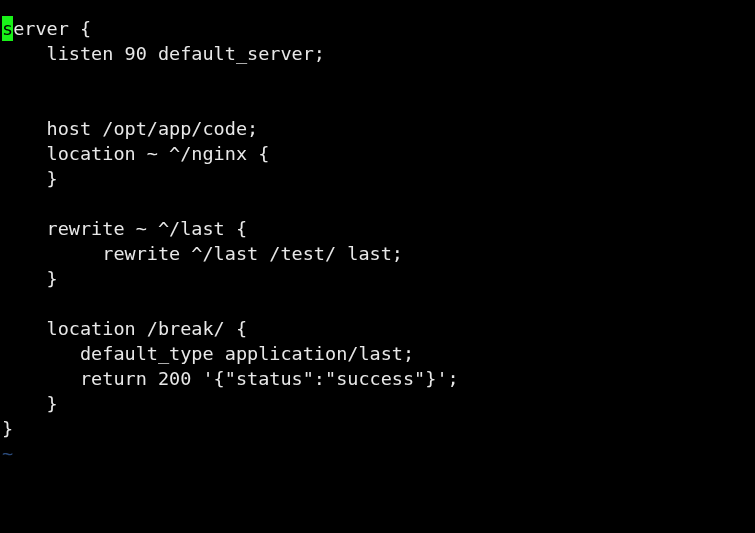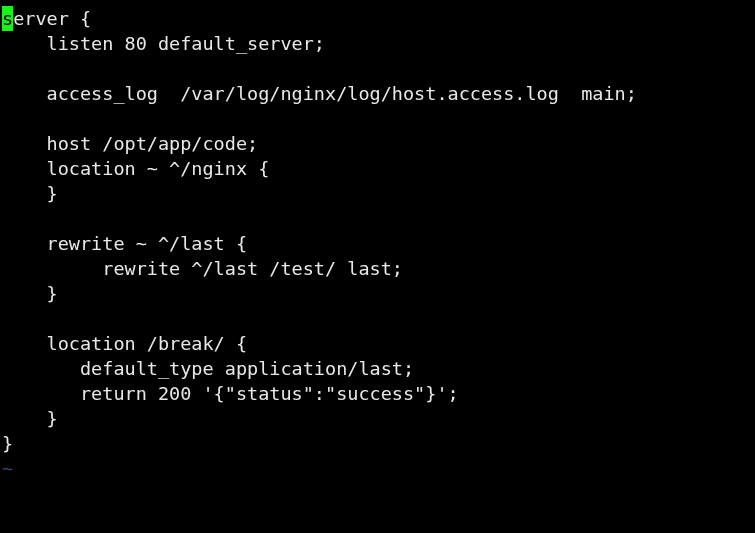--- a/index.html
+++ b/index.html
@@ -21,21 +21,21 @@
     background: #000000;
     padding: 0;
     box-sizing: border-box;
   }
   .screen {
     position: absolute;
     left: 0;
     top: 0;
     width: 755px;
     height: 533px;
-    padding-top: 6px;
+    padding-top: 16px;
     box-sizing: border-box;
   }
   .line {
     height: 25px;
     line-height: 25px;
     font-size: 18.5px;
     letter-spacing: 0px;
     color: #e8e8e8;
     white-space: pre;
     font-family: "DejaVu Sans Mono", "Liberation Mono", monospace;
@@ -54,23 +54,22 @@
   }
 </style>
 </head>
 <body>
 
 <div id="terminal">
   <div class="screen">
 
     <div class="line"><span class="cursor-cell">s</span><span>erver {</span></div>
 
-    <div class="line">    listen 80 default_server;</div>
+    <div class="line">    listen 90 default_server;</div>
     <div class="line empty"></div>
-    <div class="line">    access_log  /var/log/nginx/log/host.access.log  main;</div>
     <div class="line empty"></div>
     <div class="line">    host /opt/app/code;</div>
     <div class="line">    location ~ ^/nginx {</div>
     <div class="line">    }</div>
     <div class="line empty"></div>
     <div class="line">    rewrite ~ ^/last {</div>
     <div class="line">         rewrite ^/last /test/ last;</div>
     <div class="line">    }</div>
     <div class="line empty"></div>
     <div class="line">    location /break/ {</div>

